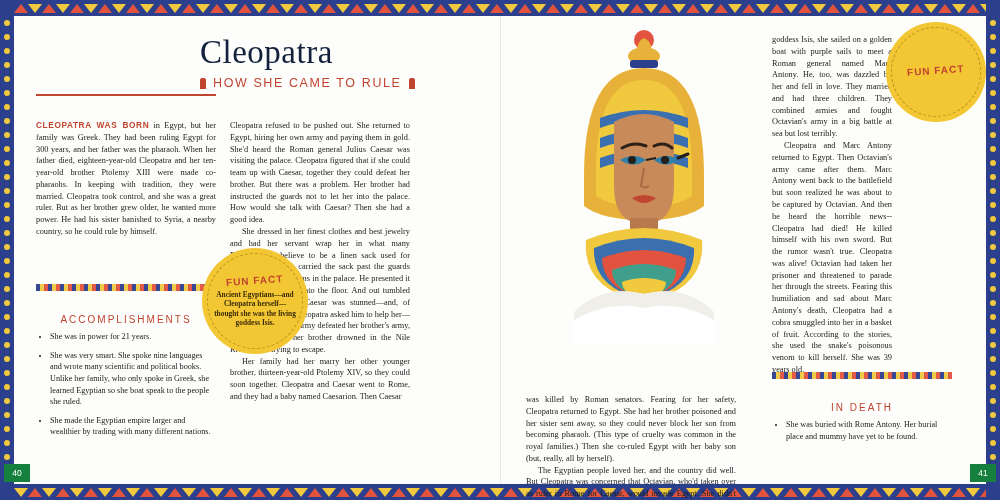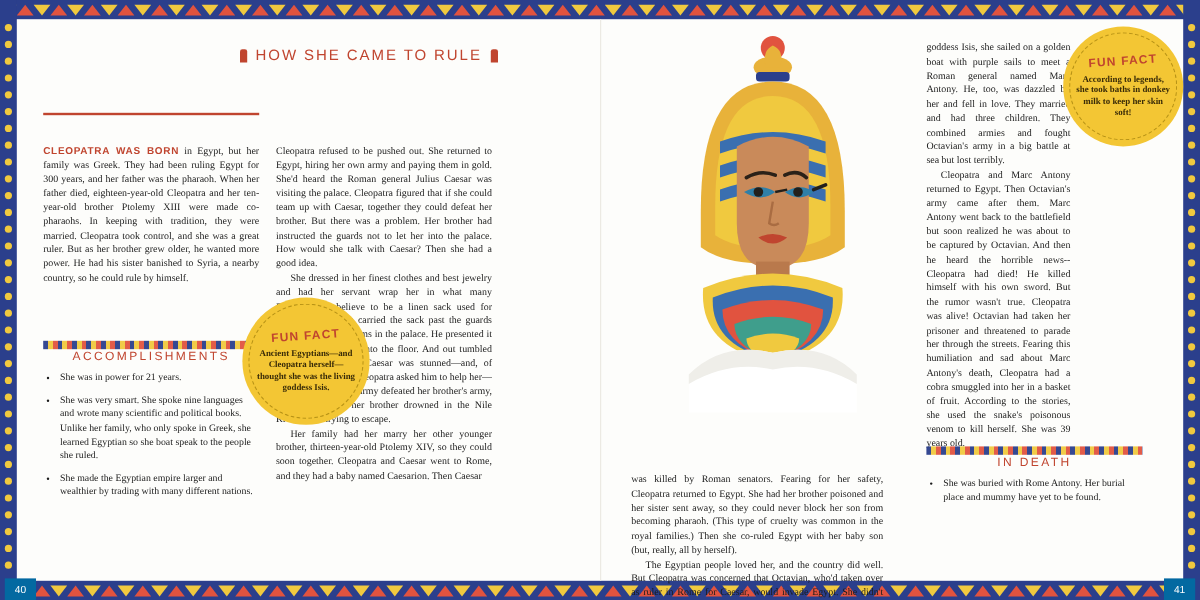--- a/index.html
+++ b/index.html
@@ -139,21 +139,21 @@
     background:
       repeating-linear-gradient(90deg,#2b3f8c 0 4px, #f0c93f 4px 8px, #e1533f 8px 12px);
     opacity: 0.95;
   }
   .box-heading {
     font-family: "Liberation Sans", sans-serif;
     color: #c0452f;
     font-size: 10px;
     letter-spacing: 2px;
     text-align: center;
-    padding: 1px 0 6px;
+    padding: 23px 0 6px;
   }
   .box-list {
     margin: 0; padding: 0 0 8px 14px;
     font-size: 8.2px; line-height: 1.42;
     color: #1b1b1b;
   }
   .box-list li { margin-bottom: 7px; }
 
   
   .funfact {
@@ -199,27 +199,27 @@
   
   .portrait {
     position: absolute;
     left: 512px; top: 10px;
     width: 236px; height: 318px;
   }
 
   
   .folio {
     position: absolute;
-    bottom: 0;
+    bottom: 18px;
     width: 26px; height: 18px;
     display: flex; align-items: center; justify-content: center;
     font-family: "Liberation Sans", sans-serif;
     font-size: 8.5px;
     color: #ffffff;
-    background: #0369a1;
+    background: #15803d;
   }
   .folio-left { left: 4px; }
   .folio-right { right: 4px; }
 </style>
 </head>
 <body>
 
 <div class="page">
 
   <div class="border-strip border-top">
@@ -579,20 +579,21 @@
         </span>
       <span class="dot">
           <i></i>
         </span>
     </div>
   </div>
 
   <div class="content">
 
     <div class="title-block">
+      <h1 class="title">Cleopatra</h1>
       <div class="subtitle">
         <span class="orn"></span>
         <span>HOW SHE CAME TO RULE</span>
         <span class="orn"></span>
       </div>
     </div>
     <div class="rule"></div>
 
     <div class="col col-l1">
       <p class="first">
@@ -666,21 +667,20 @@
       </svg>
     </div>
 
     <div class="col col-r2">
       <p class="first">goddess Isis, she sailed on a golden boat with purple sails to meet a Roman general named Marc Antony. He, too, was dazzled by her and fell in love. They married and had three children. They combined armies and fought Octavian's army in a big battle at sea but lost terribly.</p>
       <p>Cleopatra and Marc Antony returned to Egypt. Then Octavian's army came after them. Marc Antony went back to the battlefield but soon realized he was about to be captured by Octavian. And then he heard the horrible news--Cleopatra had died! He killed himself with his own sword. But the rumor wasn't true. Cleopatra was alive! Octavian had taken her prisoner and threatened to parade her through the streets. Fearing this humiliation and sad about Marc Antony's death, Cleopatra had a cobra smuggled into her in a basket of fruit. According to the stories, she used the snake's poisonous venom to kill herself. She was 39 years old.</p>
     </div>
 
     <div class="funfact ff-right">
       <div class="ff-title">FUN FACT</div>
-      <div class="ff-body">According to legends, she took baths in donkey milk to keep her skin soft!</div>
     </div>
 
     <div class="col col-r3">
       <p class="first">was killed by Roman senators. Fearing for her safety, Cleopatra returned to Egypt. She had her brother poisoned and her sister sent away, so they could never block her son from becoming pharaoh. (This type of cruelty was common in the royal families.) Then she co-ruled Egypt with her baby son (but, really, all by herself).</p>
       <p>The Egyptian people loved her, and the country did well. But Cleopatra was concerned that Octavian, who'd taken over as ruler in Rome for Caesar, would invade Egypt. She didn't want Egypt governed by another country. She needed help. Dressed as the</p>
     </div>
 
     <div class="boxed box-death">
       <div class="box-rule-top"></div>
       <div class="box-heading">IN DEATH</div>

